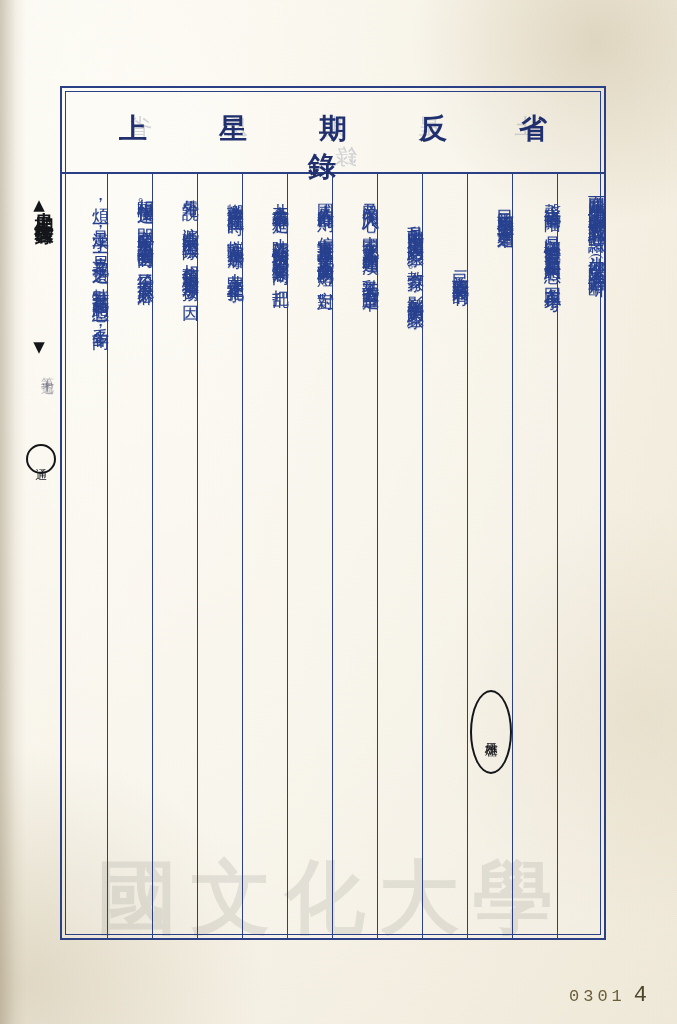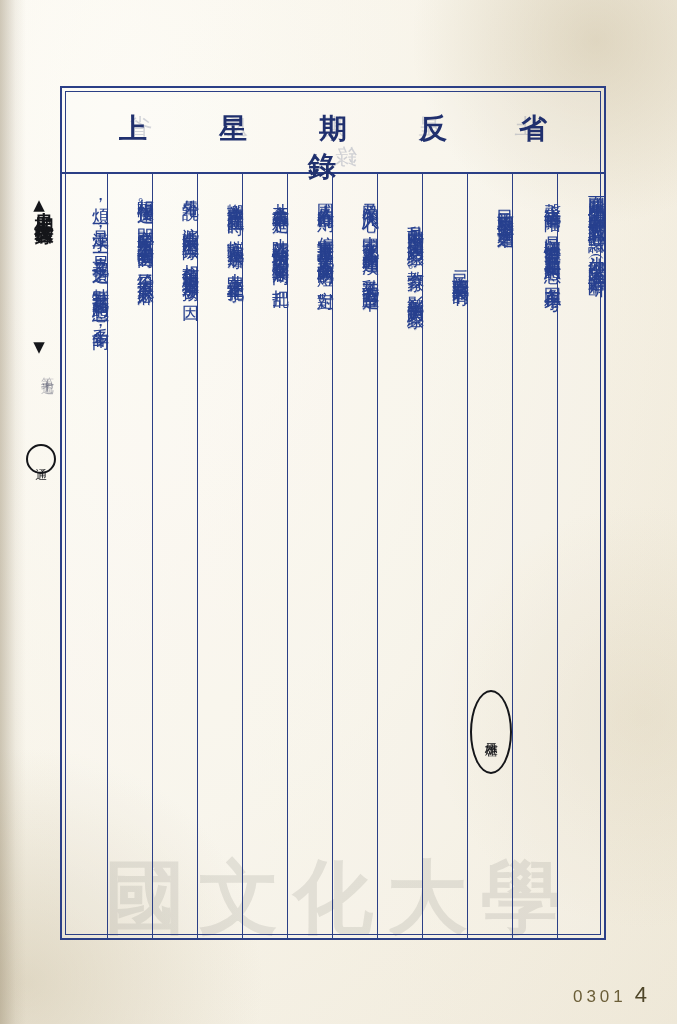--- a/index.html
+++ b/index.html
@@ -41,21 +41,21 @@
     position: absolute;
     left: 0; top: 0; bottom: 0;
     width: 26px;
     background: linear-gradient(90deg, rgba(150,136,108,.45) 0%, rgba(150,136,108,.10) 60%, rgba(150,136,108,0) 100%);
     pointer-events: none;
   }
 
   
   .watermark {
     position: absolute;
-    left: 105px;
+    left: 97px;
     top: 845px;
     font-family: "DejaVu Serif", serif;
     font-size: 80px;
     letter-spacing: 14px;
     color: rgba(120,118,112,0.20);
     white-space: nowrap;
     font-weight: 700;
     pointer-events: none;
     user-select: none;
   }
@@ -196,21 +196,21 @@
     text-orientation: upright;
     font-size: 13px;
     line-height: 1.05;
   }
 
   
   .page-number {
     position: absolute;
     right: 26px;
     bottom: 16px;
-    font-family: Liberation Sans, sans-serif;
+    font-family: Liberation Mono, monospace;
     font-size: 17px;
     color: #6b5e38;
     letter-spacing: 4px;
   }
   .page-number .folio {
     font-size: 22px;
     margin-left: 8px;
     color: #4e4528;
   }
 </style>

